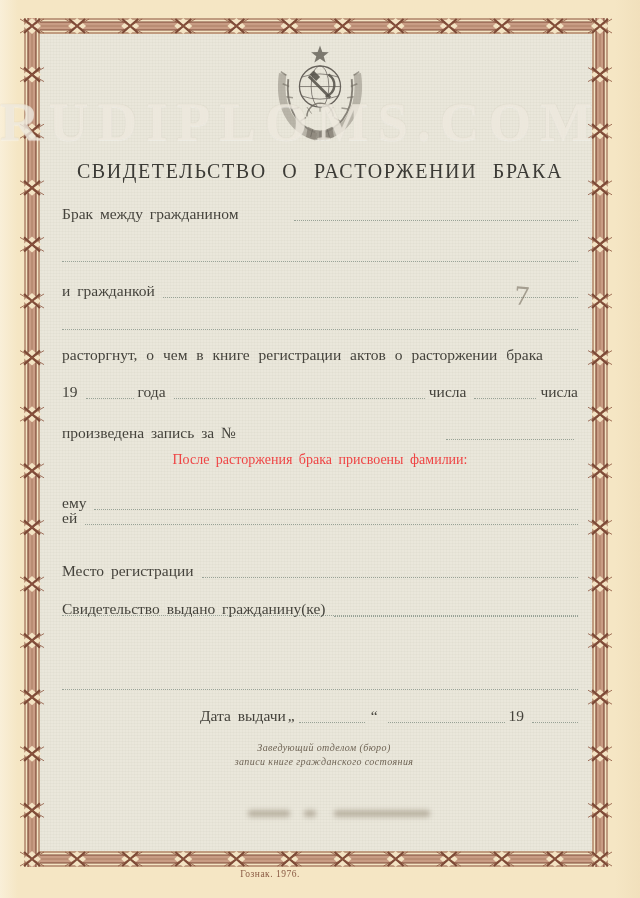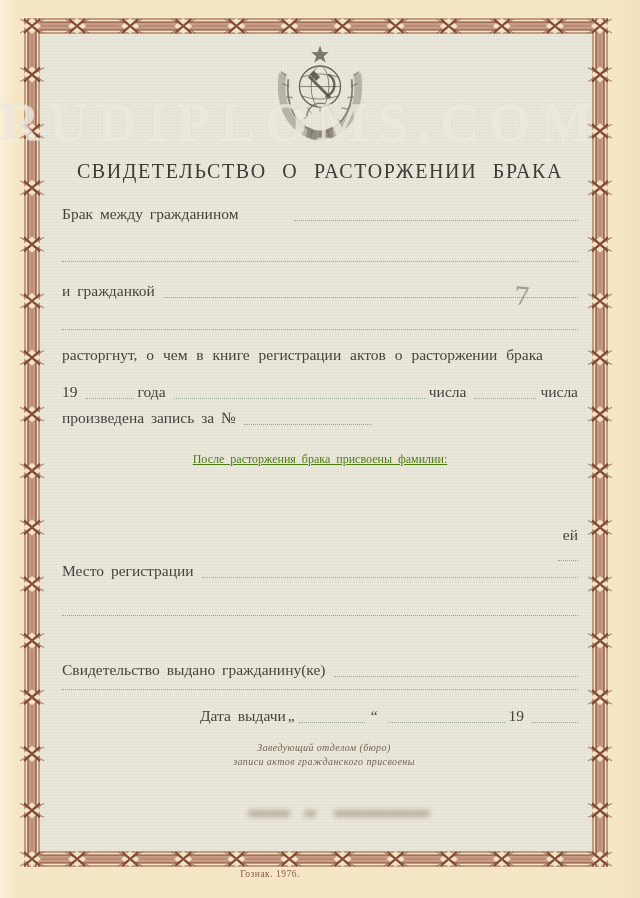--- a/index.html
+++ b/index.html
@@ -34,21 +34,21 @@
   .title{
     position:absolute;left:0;right:0;top:160px;text-align:center;
     font-weight:normal;font-size:20px;letter-spacing:1.6px;word-spacing:9px;color:#3c3b36;
   }
   .row{position:absolute;left:0;right:0;display:flex;align-items:flex-end;font-size:15.5px;word-spacing:3px;line-height:1.2;}
   .lbl{white-space:nowrap;}
   .line{flex:1 1 auto;border-bottom:1.5px dotted #98a296;margin:0 4px 3px 8px;height:1em;min-width:20px;}
   .line.last{margin-right:0;}
   .line.fixed{flex:0 0 auto;}
   .hr{position:absolute;left:0;right:0;border-bottom:1.5px dotted #9aa499;height:1px;}
-  .center-head{position:absolute;left:0;right:0;text-align:center;font-size:12px;word-spacing:3px;color:#4d7c0f;text-decoration:underline;}
+  .center-head{position:absolute;left:0;right:0;text-align:center;font-size:14px;word-spacing:3px;color:#ef4444;}
   .small-official{
     position:absolute;left:8px;right:0;top:741px;text-align:center;
     font-size:10px;font-style:italic;color:#6e6354;line-height:1.35;letter-spacing:.4px;
   }
   .serial{position:absolute;left:186px;top:805px;height:16px;display:flex;align-items:center;filter:blur(2.6px);}
   .serial i{display:block;background:rgba(142,130,110,.5);height:7px;border-radius:3px;}
   .serial i:nth-child(1){width:42px;margin-right:14px;}
   .serial i:nth-child(2){width:12px;margin-right:18px;}
   .serial i:nth-child(3){width:96px;}
   .handmark{
@@ -304,60 +304,64 @@
     <div class="row" style="top:382px;">
       <span class="lbl">19</span>
       <span class="line fixed" style="width:48px;"></span>
       <span class="lbl">года</span>
       <span class="line"></span>
       <span class="lbl">числа</span>
       <span class="line fixed" style="width:62px;"></span>
       <span class="lbl">числа</span>
     </div>
 
-    <div class="row" style="top:408px;">
+    <div class="row" style="top:423px;justify-content:space-between;">
       <span class="lbl">произведена запись за №</span>
       <span class="line fixed" style="width:128px;"></span>
     </div>
 
     <div class="center-head" style="top:452px;">После расторжения брака присвоены фамилии:</div>
 
-
-    <div class="row" style="top:526px;flex-direction:column;">
+    <div class="row" style="top:493px;">
+      <span class="lbl">ему</span>
+      <span class="line last"></span>
+    </div>
+
+    <div class="row" style="top:508px;">
       <span class="lbl">ей</span>
       <span class="line last"></span>
     </div>
 
     <div class="row" style="top:561px;">
       <span class="lbl">Место регистрации</span>
       <span class="line last"></span>
     </div>
 
     <div class="hr" style="top:614px;"></div>
 
-    <div class="row" style="top:660px;">
+    <div class="row" style="top:600px;align-items:center;">
       <span class="lbl">Свидетельство выдано гражданину(ке)</span>
       <span class="line last"></span>
     </div>
 
     <div class="hr" style="top:688px;"></div>
 
     <div class="row" style="top:706px;left:138px;">
       <span class="lbl">Дата выдачи</span>
       <span class="q">„</span>
       <span class="line fixed" style="width:66px;margin-left:2px;"></span>
       <span class="q">“</span>
       <span class="line"></span>
       <span class="lbl">19</span>
       <span class="line fixed last" style="width:46px;"></span>
     </div>
 
     <div class="small-official">
       <div>Заведующий отделом (бюро)</div>
-      <div>записи актов гражданского присвоены</div>
+      <div>записи книге гражданского состояния</div>
     </div>
 
     <div class="serial">
         <i></i>
         <i></i>
         <i></i>
       </div>
 
   </div>
 

